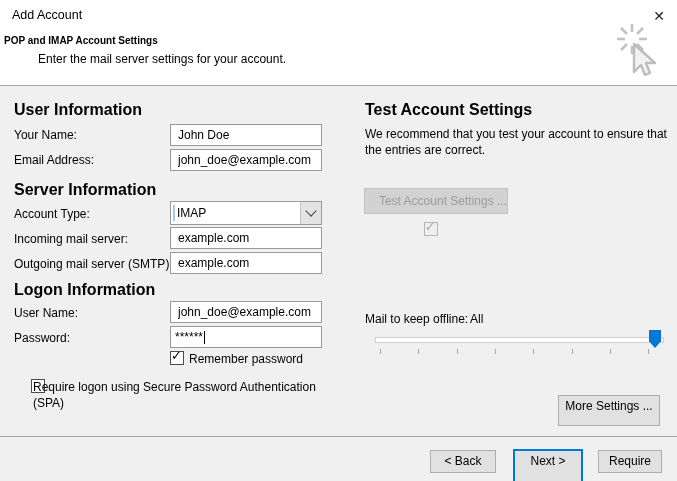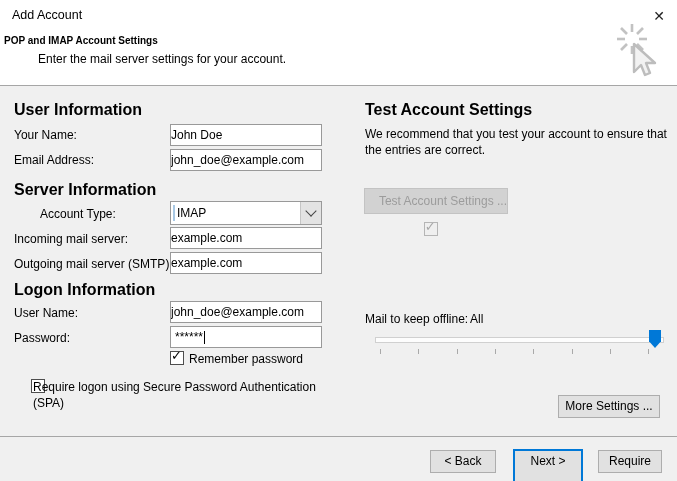--- a/index.html
+++ b/index.html
@@ -14,21 +14,21 @@
   .win-title{left:12px;top:8px;font-size:12.5px;color:#000;}
   .close-btn{left:648px;top:5px;width:22px;height:22px;text-align:center;line-height:22px;font-size:14px;color:#222;cursor:default;}
   .hdr-title{left:4px;top:35px;font-weight:bold;font-size:10px;}
   .hdr-sub{left:38px;top:52px;font-size:12px;}
   .sec-head{font-weight:bold;font-size:16px;}
   .lbl{font-size:12px;white-space:nowrap;}
   .field{
     box-sizing:border-box;width:152px;height:22px;
     border:1px solid #999;background:#fff;
     font-family:"Liberation Sans","DejaVu Sans",sans-serif;
-    font-size:12px;padding:2px 0;color:#000;
+    font-size:12px;padding:2px 7px;color:#000;
   }
   input.field{outline:none;}
   .fakefield{box-sizing:border-box;width:152px;height:22px;border:1px solid #999;background:#fff;padding:2px 4px;line-height:16px;}
   .caret-black{display:inline-block;width:1px;height:13px;background:#000;vertical-align:middle;margin-left:1px;}
   .combo{box-sizing:border-box;width:152px;height:24px;border:1px solid #999;background:#fff;display:flex;align-items:center;}
   .combo-caret{width:2px;height:16px;background:#a8c8e4;margin-left:2px;}
   .combo-text{flex:1;padding-left:2px;line-height:20px;}
   .combo-btn{width:20px;height:22px;background:#e3e3e3;border-left:1px solid #c5c5c5;display:flex;align-items:center;justify-content:center;}
   .chev{width:7px;height:7px;border-right:1px solid #444;border-bottom:1px solid #444;transform:rotate(45deg);margin-top:-4px;}
   .checkbox{box-sizing:border-box;width:14px;height:14px;background:#fff;border:1px solid #4d4d4d;position:relative;display:inline-block;}
@@ -84,21 +84,21 @@
   <div class="abs sec-head" style="left:14px;top:101px;">User Information</div>
 
   <div class="abs lbl" style="left:14px;top:128px;">Your Name:</div>
   <input class="abs field" style="left: 170px; top: 124px;" value="John Doe">
 
   <div class="abs lbl" style="left:14px;top:153px;">Email Address:</div>
   <input class="abs field" style="left: 170px; top: 149px;" value="john_doe@example.com">
 
   <div class="abs sec-head" style="left:14px;top:181px;">Server Information</div>
 
-  <div class="abs lbl" style="left:14px;top:207px;margin-left:26px;">Account Type:</div>
+  <div class="abs lbl" style="left:14px;top:207px;">Account Type:</div>
   <div class="abs combo" style="left:170px;top:201px;">
     <span class="combo-caret"></span>
     <span class="combo-text">IMAP</span>
     <span class="combo-btn">
       <span class="chev"></span>
     </span>
   </div>
 
   <div class="abs lbl" style="left:14px;top:232px;">Incoming mail server:</div>
   <input class="abs field" style="left: 170px; top: 227px;" value="example.com">
@@ -141,21 +141,21 @@
   <div class="abs slider-thumb"></div>
   <div class="abs tick" style="left:380px;"></div>
   <div class="abs tick" style="left:418px;"></div>
   <div class="abs tick" style="left:457px;"></div>
   <div class="abs tick" style="left:495px;"></div>
   <div class="abs tick" style="left:533px;"></div>
   <div class="abs tick" style="left:572px;"></div>
   <div class="abs tick" style="left:610px;"></div>
   <div class="abs tick" style="left:648px;"></div>
 
-  <div class="abs btn" style="left:558px;top:395px;width:102px;height:23px;line-height:21px;">More Settings ...</div>
+  <div class="abs btn" style="left:558px;top:395px;width:102px;height:31px;line-height:21px;">More Settings ...</div>
 
   
   <div class="abs footer-line"></div>
   <div class="abs btn" style="left:430px;top:450px;width:66px;height:23px;line-height:21px;">&lt; Back</div>
   <div class="abs btn btn-default" style="left:513px;top:449px;width:70px;height:42px;line-height:21px;">Next &gt;</div>
   <div class="abs btn" style="left:598px;top:450px;width:64px;height:23px;line-height:21px;">Require</div>
 
 </div>
 
 </body></html>

